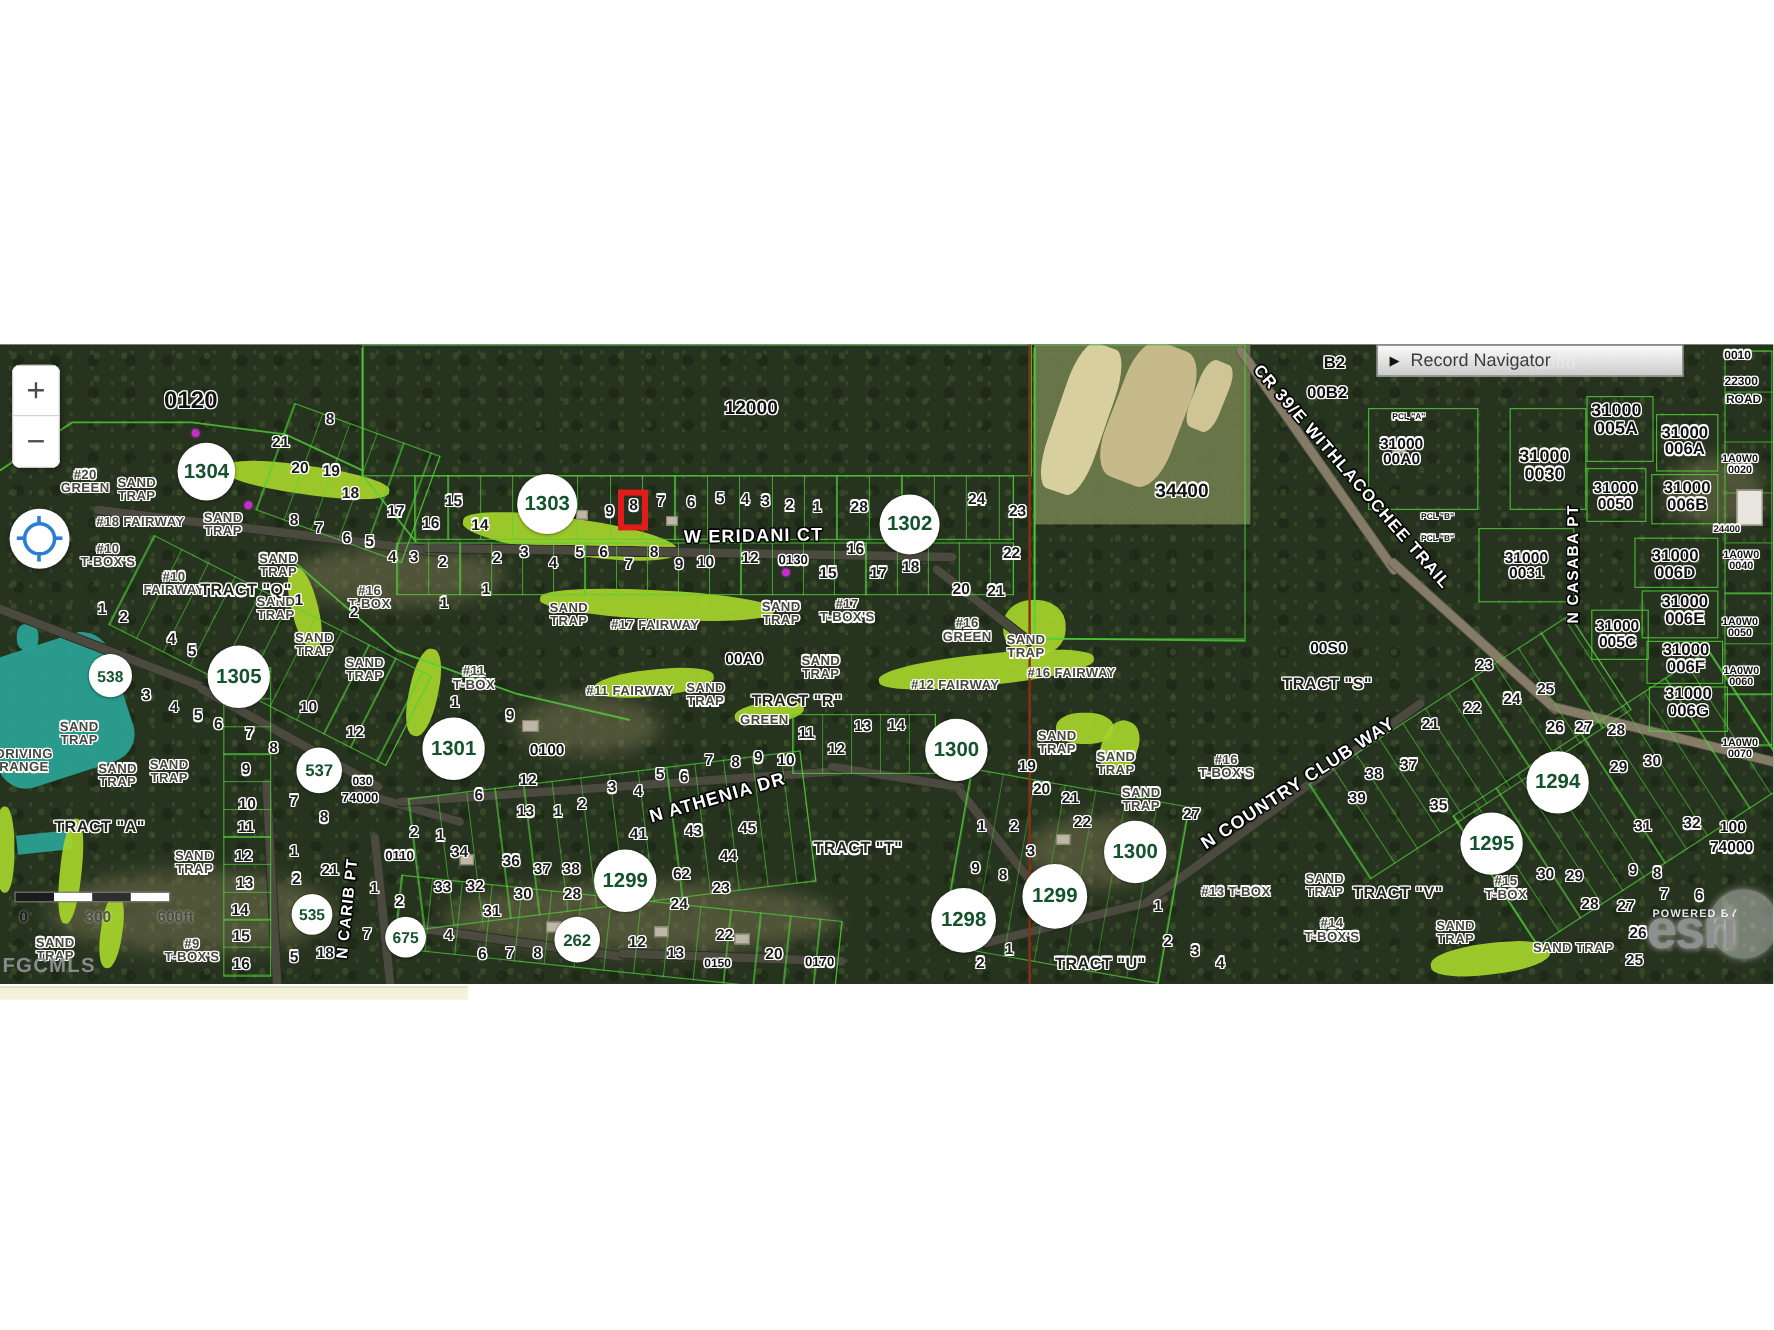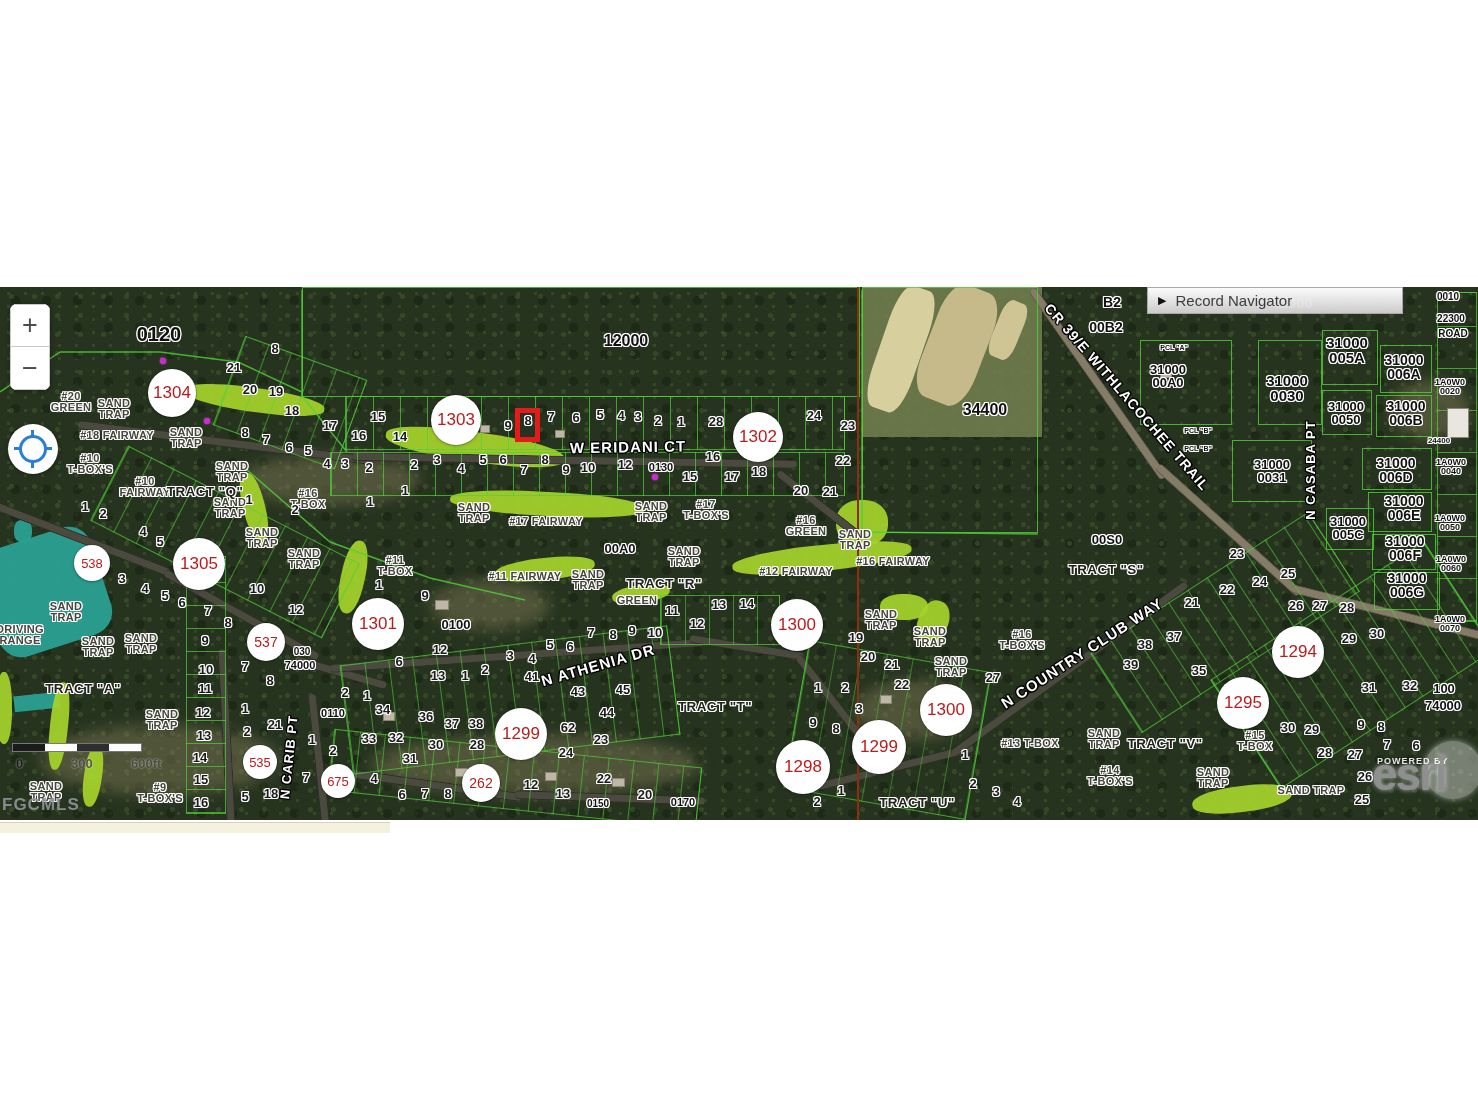--- a/index.html
+++ b/index.html
@@ -35,21 +35,21 @@
        text-shadow:-1px 0 #fff,1px 0 #fff,0 -1px #fff,0 1px #fff,-1px -1px #fff,1px 1px #fff,-1px 1px #fff,1px -1px #fff;}
   .pid{color:#111;font-weight:800;
        text-shadow:-1px 0 #fff,1px 0 #fff,0 -1px #fff,0 1px #fff,-1px -1px #fff,1px 1px #fff,-1px 1px #fff,1px -1px #fff;}
   .pid.ghost{color:rgba(255,255,255,.8);text-shadow:0 0 2px rgba(0,0,0,.35);font-weight:700;}
   .golf{color:#46463e;font-weight:700;font-size:11px;letter-spacing:.3px;
        text-shadow:-1px 0 #fff,1px 0 #fff,0 -1px #fff,0 1px #fff,-1px -1px #fff,1px 1px #fff,-1px 1px #fff,1px -1px #fff;}
   .tract{color:#23231d;font-weight:800;font-size:13.5px;letter-spacing:.4px;
        text-shadow:-1px 0 #fff,1px 0 #fff,0 -1px #fff,0 1px #fff,-1px -1px #fff,1px 1px #fff,-1px 1px #fff,1px -1px #fff;}
   .street{color:#fff;font-weight:800;letter-spacing:1px;white-space:nowrap;
        text-shadow:-1px 0 #000,1px 0 #000,0 -1px #000,0 1px #000,-1px -1px #000,1px 1px #000,-1px 1px #000,1px -1px #000,0 0 3px #000;}
-  .circle{position:absolute;transform:translate(-50%,-50%);background:#fff;color:#b91c1c;font-weight:400;
+  .circle{position:absolute;transform:translate(-50%,-50%);background:#fff;color:#14532d;font-weight:700;
        border-radius:50%;display:flex;align-items:center;justify-content:center;
        box-shadow:0 0 0 1px rgba(0,0,0,.12),0 1px 3px rgba(0,0,0,.25);pointer-events:none;}
   .hl{position:absolute;border:5px solid #e31b1b;background:transparent;}
   
   .zoomctl{position:absolute;left:10px;top:17px;width:40px;box-shadow:0 1px 4px rgba(0,0,0,.35);
            border-radius:7px;overflow:hidden;background:#fff;}
   .zoomctl button{display:block;width:40px;height:43px;background:#fff;border:1px solid #c9c9c9;
            font-size:27px;color:#4c4c4c;line-height:1;cursor:pointer;font-family:"Liberation Sans",sans-serif;}
   .zoomctl button+button{border-top:none;}
   .locate{position:absolute;left:8px;top:137px;width:50px;height:50px;background:#fff;border-radius:50%;
@@ -441,21 +441,21 @@
         <span class="lot" style="left: 367px; top: 409px;">1</span>
         <span class="lot" style="left: 383px; top: 423px;">34</span>
         <span class="lot" style="left: 426px; top: 430px;">36</span>
         <span class="lot" style="left: 452px; top: 437px;">37</span>
         <span class="lot" style="left: 476px; top: 437px;">38</span>
         <span class="lot" style="left: 369px; top: 452px;">33</span>
         <span class="lot" style="left: 396px; top: 451px;">32</span>
         <span class="lot" style="left: 436px; top: 458px;">30</span>
         <span class="lot" style="left: 477px; top: 458px;">28</span>
         <span class="lot" style="left: 410px; top: 472px;">31</span>
-        <span class="lot" style="left: 532px; top: 390px;">41</span>
+        <span class="lot" style="left: 532px; top: 408px;">41</span>
         <span class="lot" style="left: 578px; top: 405px;">43</span>
         <span class="lot" style="left: 623px; top: 403px;">45</span>
         <span class="lot" style="left: 607px; top: 426px;">44</span>
         <span class="lot" style="left: 568px; top: 441px;">62</span>
         <span class="lot" style="left: 601px; top: 453px;">23</span>
         <span class="lot" style="left: 566px; top: 466px;">24</span>
         <span class="lot" style="left: 374px; top: 492px;">4</span>
         <span class="lot" style="left: 402px; top: 508px;">6</span>
         <span class="lot" style="left: 425px; top: 507px;">7</span>
         <span class="lot" style="left: 448px; top: 507px;">8</span>

